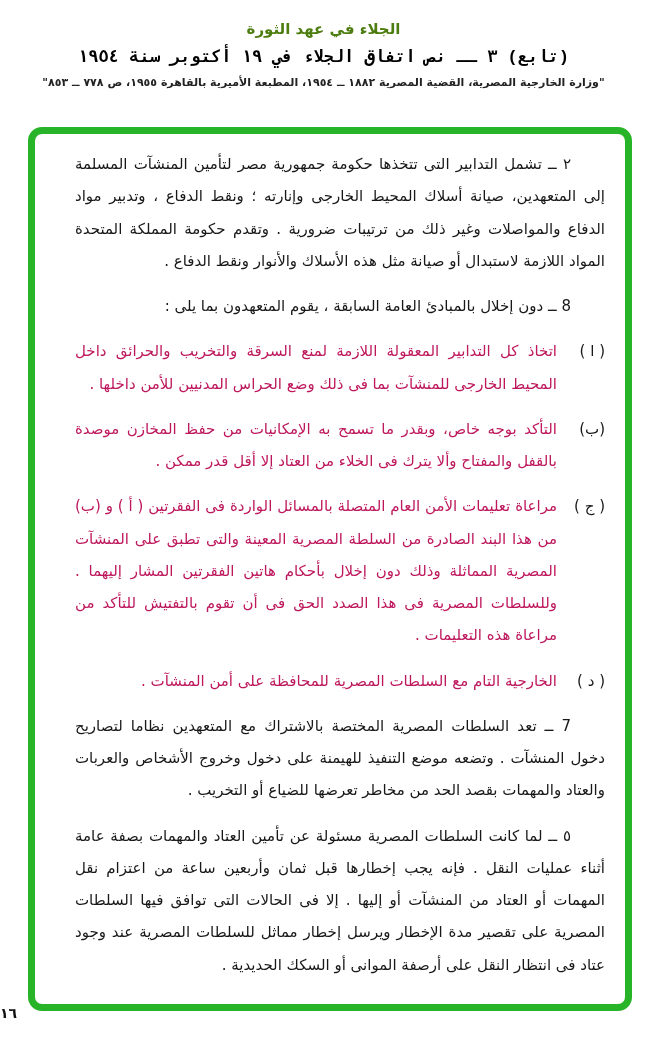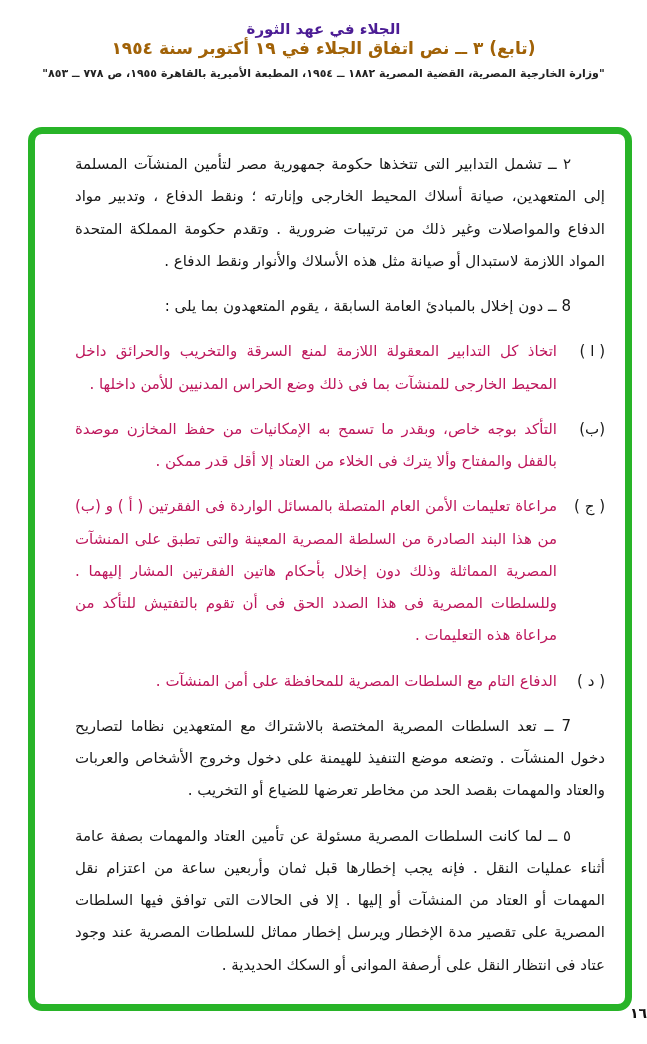--- a/index.html
+++ b/index.html
@@ -19,26 +19,28 @@
     position: absolute;
     top: 20px;
     left: 0;
     right: 0;
     text-align: center;
     direction: rtl;
   }
   .doc-title {
     font-size: 15px;
     font-weight: bold;
-    color: #4c1d95;
+    color: #4d7c0f;
   }
   .doc-subtitle {
     font-size: 17px;
     font-weight: bold;
-    color: #a16207;
+    margin-top: 8px;
+    color: #000000;
+    font-family: Liberation Mono, monospace;
   }
   .doc-citation {
     font-size: 11px;
     font-weight: bold;
     margin-top: 9px;
     color: #222;
     letter-spacing: 0;
   }
   .highlight-box {
     position: absolute;
@@ -84,21 +86,21 @@
     font-size: 15px;
     line-height: 2.15;
     text-align: justify;
     color: #be185d;
   }
   .page-footer {
     position: absolute;
     top: 1003px;
     left: 0;
     right: 0;
-    text-align: right;
+    text-align: left;
   }
   .page-number {
     font-size: 14px;
     font-weight: bold;
     color: #111;
   }
 </style>
 </head>
 <body>
 
@@ -120,21 +122,21 @@
     <div class="list-item">
       <span class="item-marker">(ب)</span>
       <div class="item-text">التأكد بوجه خاص، وبقدر ما تسمح به الإمكانيات من حفظ المخازن موصدة بالقفل والمفتاح وألا يترك فى الخلاء من العتاد إلا أقل قدر ممكن .</div>
     </div>
     <div class="list-item">
       <span class="item-marker">( ج )</span>
       <div class="item-text">مراعاة تعليمات الأمن العام المتصلة بالمسائل الواردة فى الفقرتين ( أ ) و (ب) من هذا البند الصادرة من السلطة المصرية المعينة والتى تطبق على المنشآت المصرية المماثلة وذلك دون إخلال بأحكام هاتين الفقرتين المشار إليهما . وللسلطات المصرية فى هذا الصدد الحق فى أن تقوم بالتفتيش للتأكد من مراعاة هذه التعليمات .</div>
     </div>
     <div class="list-item">
       <span class="item-marker">( د )</span>
-      <div class="item-text">الدفاع التام مع السلطات المصرية للمحافظة على أمن المنشآت .</div>
+      <div class="item-text">الخارجية التام مع السلطات المصرية للمحافظة على أمن المنشآت .</div>
     </div>
   </div>
 
   <p class="para num-indent">7 ــ تعد السلطات المصرية المختصة بالاشتراك مع المتعهدين نظاما لتصاريح دخول المنشآت . وتضعه موضع التنفيذ للهيمنة على دخول وخروج الأشخاص والعربات والعتاد والمهمات بقصد الحد من مخاطر تعرضها للضياع أو التخريب .</p>
   <p class="para num-indent">٥ ــ لما كانت السلطات المصرية مسئولة عن تأمين العتاد والمهمات بصفة عامة أثناء عمليات النقل . فإنه يجب إخطارها قبل ثمان وأربعين ساعة من اعتزام نقل المهمات أو العتاد من المنشآت أو إليها . إلا فى الحالات التى توافق فيها السلطات المصرية على تقصير مدة الإخطار ويرسل إخطار مماثل للسلطات المصرية عند وجود عتاد فى انتظار النقل على أرصفة الموانى أو السكك الحديدية .</p>
 </div>
 
 <div class="page-footer">
   <span class="page-number">١٦</span>
 </div>

